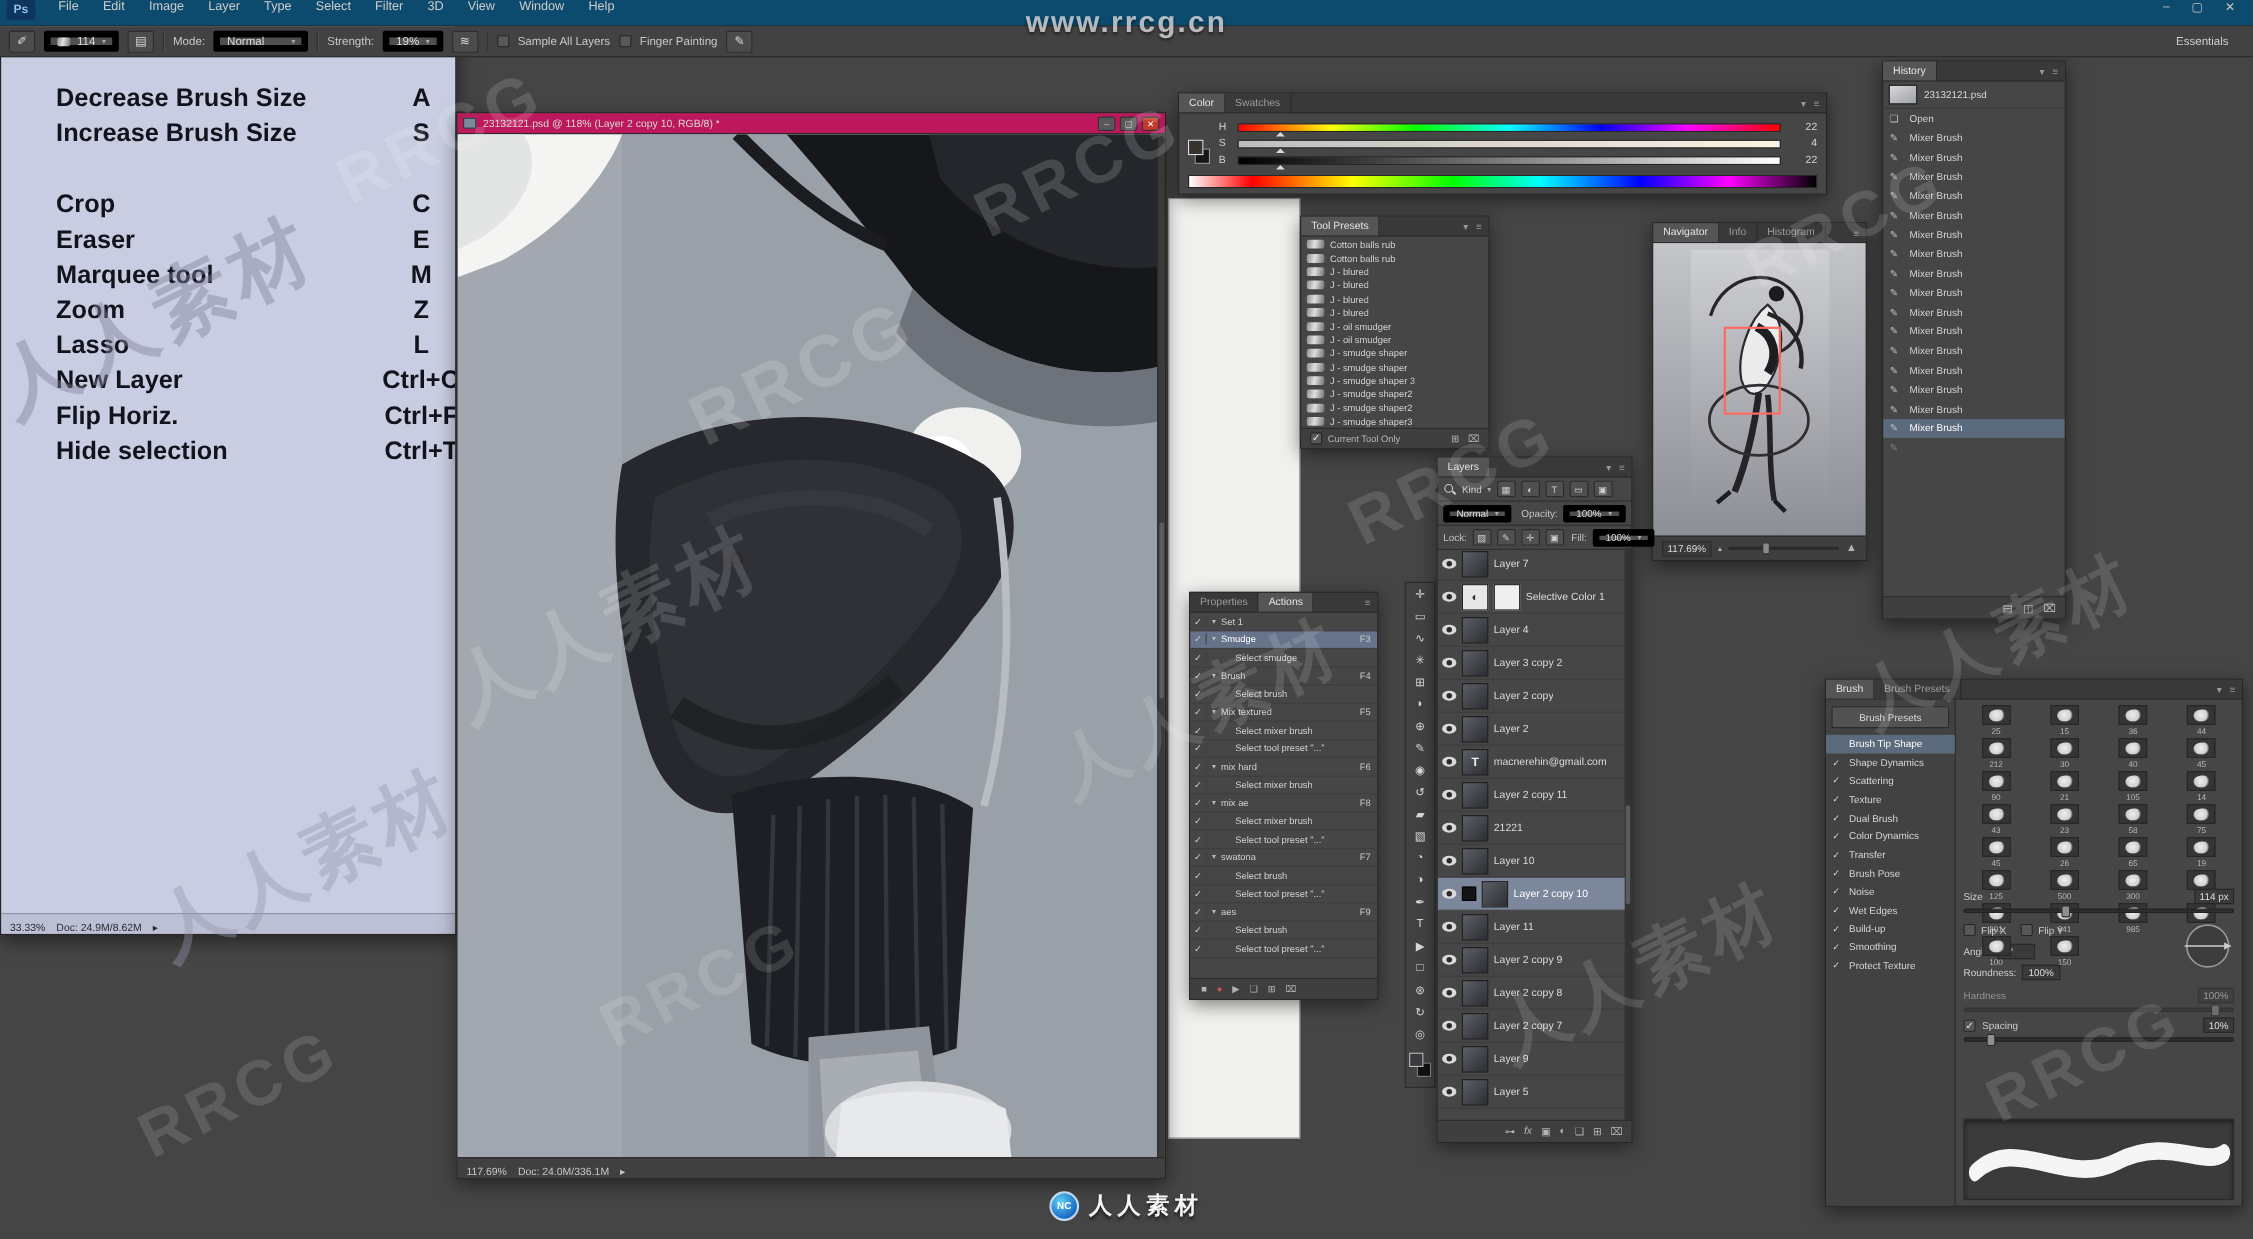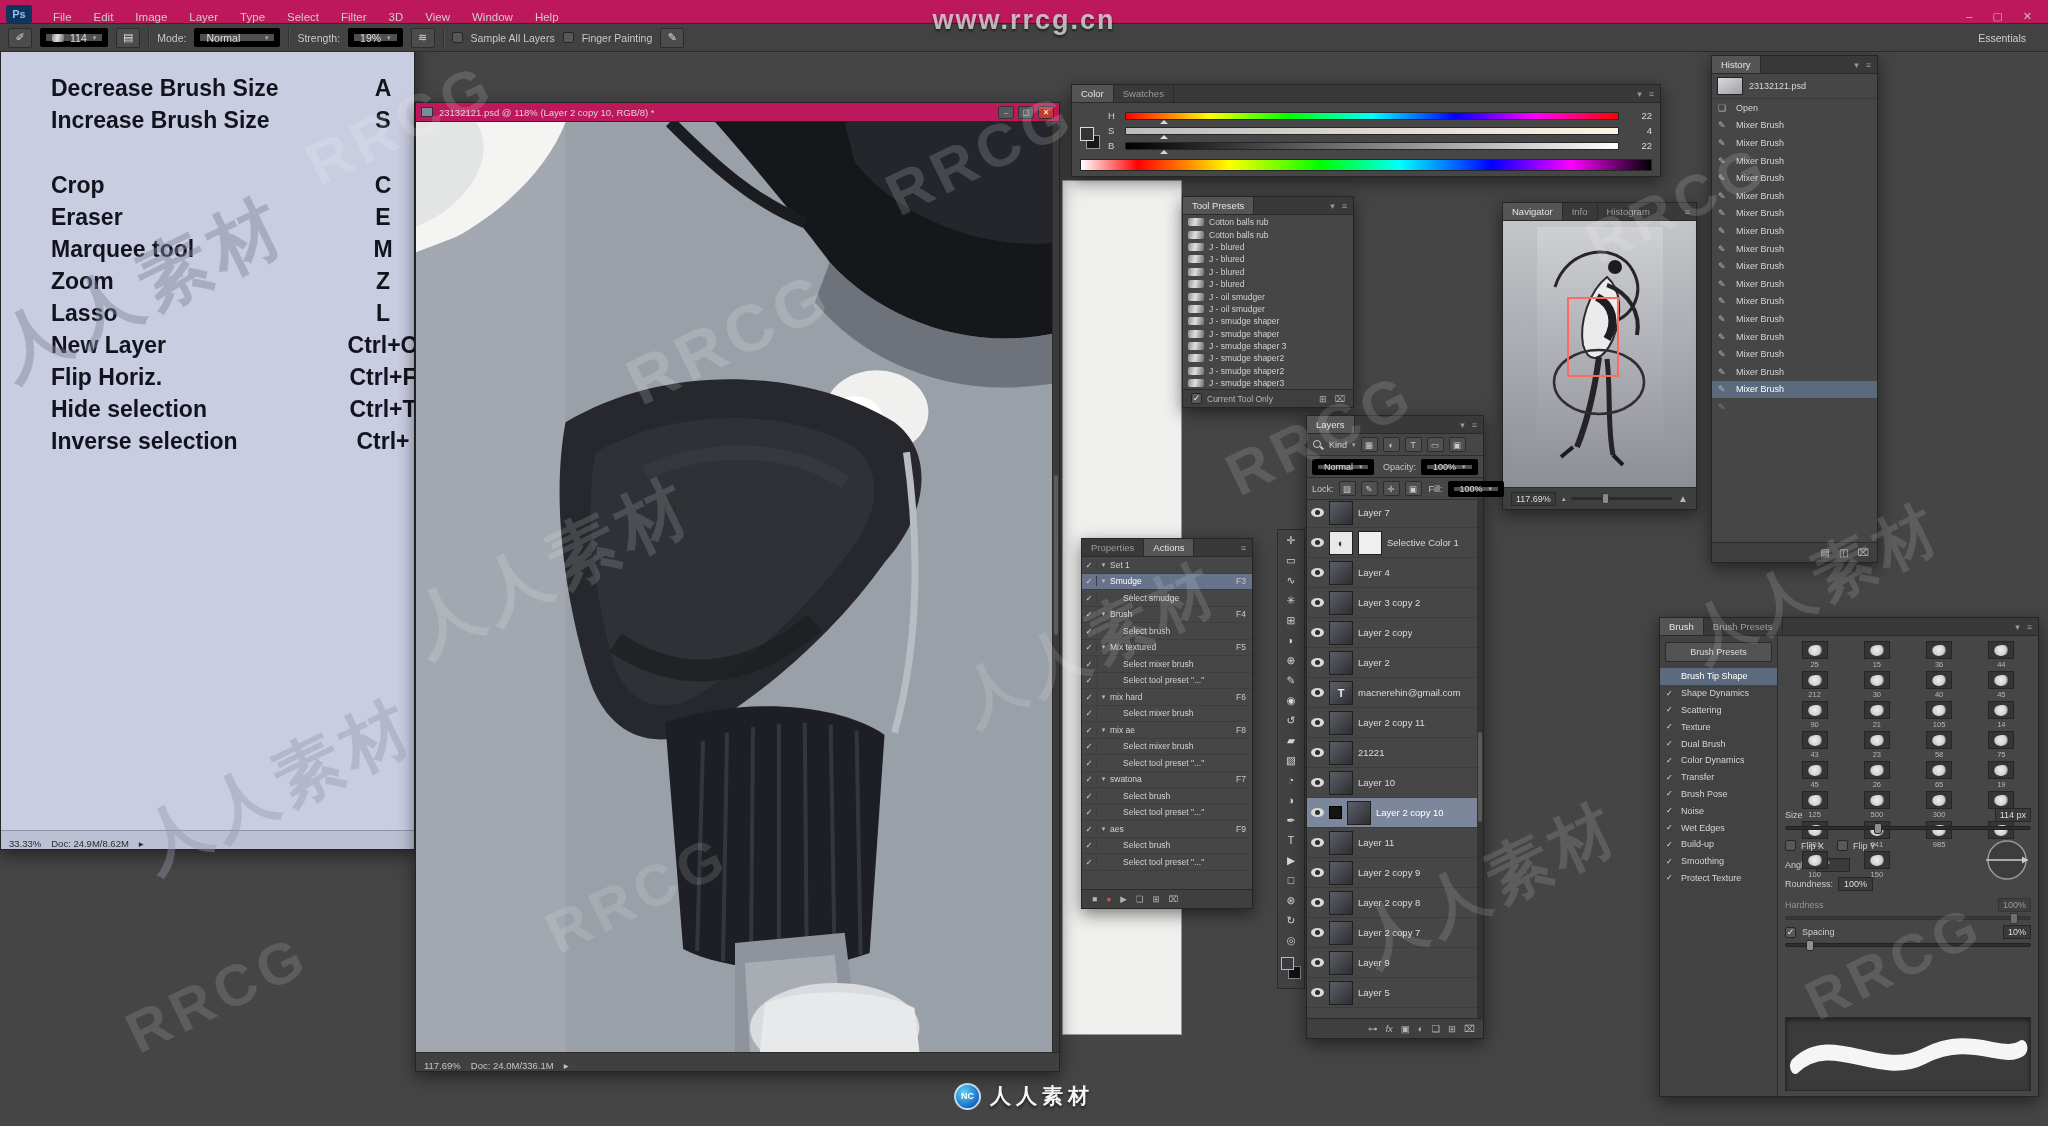--- a/index.html
+++ b/index.html
@@ -1,19 +1,19 @@
 <!DOCTYPE html>
 <html><head>
 <meta charset="utf-8">
 <style>
 *{margin:0;padding:0;box-sizing:border-box}
 html,body{width:2048px;height:1126px;overflow:hidden;background:#454545;font-family:"Liberation Sans",sans-serif}
 #app{position:relative;width:2048px;height:1126px;overflow:hidden}
 
-#menubar{position:absolute;left:0;top:0;width:2048px;height:24px;background:#be185d;border-bottom:1px solid #2a2a2a;display:flex;align-items:flex-end;z-index:20}
+#menubar{position:absolute;left:0;top:0;width:2048px;height:24px;background:#0c4a6e;border-bottom:1px solid #2a2a2a;display:flex;align-items:flex-start;z-index:20}
 .ps-logo{width:26px;height:18px;background:#10355c;color:#8fc1f0;font-size:11px;font-weight:bold;display:flex;align-items:center;justify-content:center;margin:0 10px 0 6px;border-radius:2px}
 .menu-item{color:#cccccc;font-size:11.5px;padding:0 11px;white-space:nowrap}
 #win-controls{margin-left:auto;display:flex;gap:20px;padding-right:16px;color:#c0c0c0;font-size:11px}
 #optionsbar{position:absolute;left:0;top:24px;width:2048px;height:28px;background:#424242;border-bottom:1px solid #2b2b2b;display:flex;align-items:center;gap:8px;padding:0 8px;z-index:20;color:#c8c8c8;font-size:10.5px}
 .opt-sep{width:1px;height:18px;background:#313131;box-shadow:1px 0 0 #505050}
 .opt-icon{width:24px;height:20px;background:#4c4c4c;border:1px solid #2d2d2d;border-radius:2px;display:flex;align-items:center;justify-content:center;color:#ddd;font-size:11px}
 .dropdown{background:#4f4f4f;border:6px solid #000000;border-radius:2px;height:19px;display:flex;align-items:center;padding:0 6px;gap:6px;color:#ddd;white-space:nowrap}
 .dd-arrow{font-size:7px;color:#aaa}
 .checkbox{width:11px;height:11px;border:1px solid #262626;background:#585858;border-radius:2px;display:inline-block;flex:none}
 .checkbox.on::before{content:"✓";color:#eee;font-size:9px;line-height:9px;display:block;text-align:center}
@@ -299,24 +299,20 @@
           <div class="scrow">
             <span class="sclabel">Flip Horiz.</span>
             <span class="sckey">Ctrl+F</span>
           </div>
 
           <div class="scrow">
             <span class="sclabel">Hide selection</span>
             <span class="sckey">Ctrl+T</span>
           </div>
 
-          <div class="scrow">
-            <span class="sclabel">Inverse selection</span>
-            <span class="sckey">Ctrl+</span>
-          </div>
         </div>
     </div>
     <div class="statusbar" id="shortcuts-status">
       <span>33.33%</span>
       <span>Doc: 24.9M/8.62M</span>
       <span>▸</span>
     </div>
   </section>
 
   <section id="canvas-win" class="panel">

